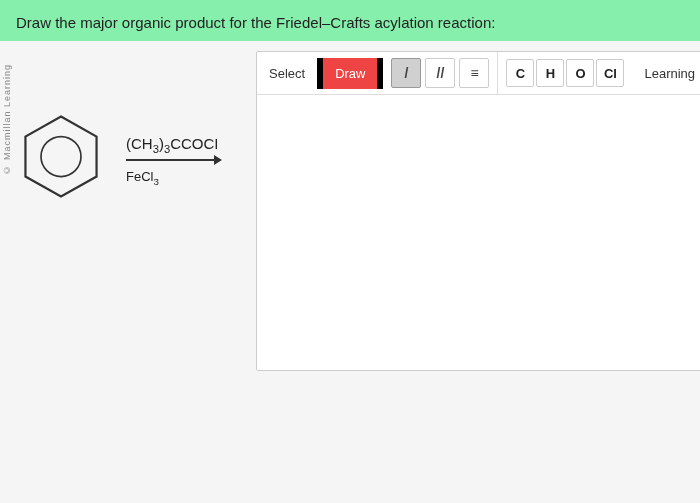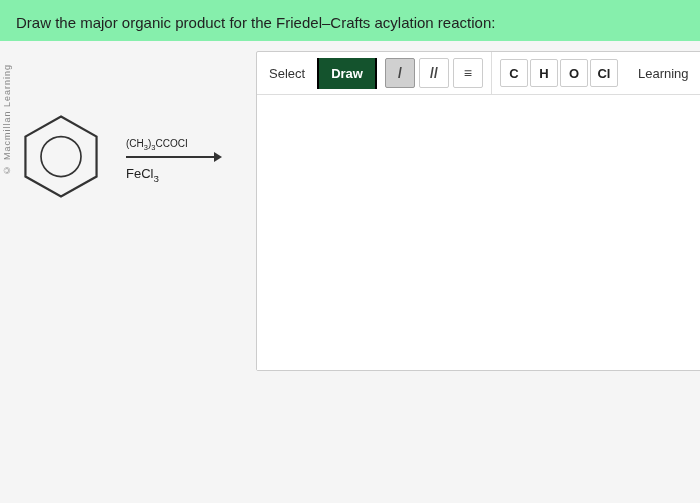--- a/index.html
+++ b/index.html
@@ -75,21 +75,21 @@
 
     .reaction-info {
       display: flex;
       flex-direction: column;
       align-items: flex-start;
       gap: 2px;
       margin-left: 10px;
     }
 
     .reagent-top {
-      font-size: 10px;
+      font-size: 15px;
       color: #222;
       margin-bottom: 2px;
     }
 
     .arrow-row {
       display: flex;
       align-items: center;
       gap: 4px;
     }
 
@@ -131,30 +131,29 @@
       flex-direction: row;
       align-items: center;
       border-bottom: 1px solid #ddd;
       padding: 0;
     }
 
     .toolbar-section {
       display: flex;
       align-items: center;
       padding: 8px 12px;
-      border-right: 2px solid #000000;
+      border-right: 6px solid #000000;
       cursor: pointer;
       font-size: 13px;
       color: #333;
     }
 
     .toolbar-section.active {
-      background: #14532d;
+      background: #ef4444;
       color: white;
-      font-weight: bold;
     }
 
     .toolbar-section-label {
       font-size: 13px;
     }
 
     .toolbar-tools {
       display: flex;
       flex-direction: row;
       align-items: center;

